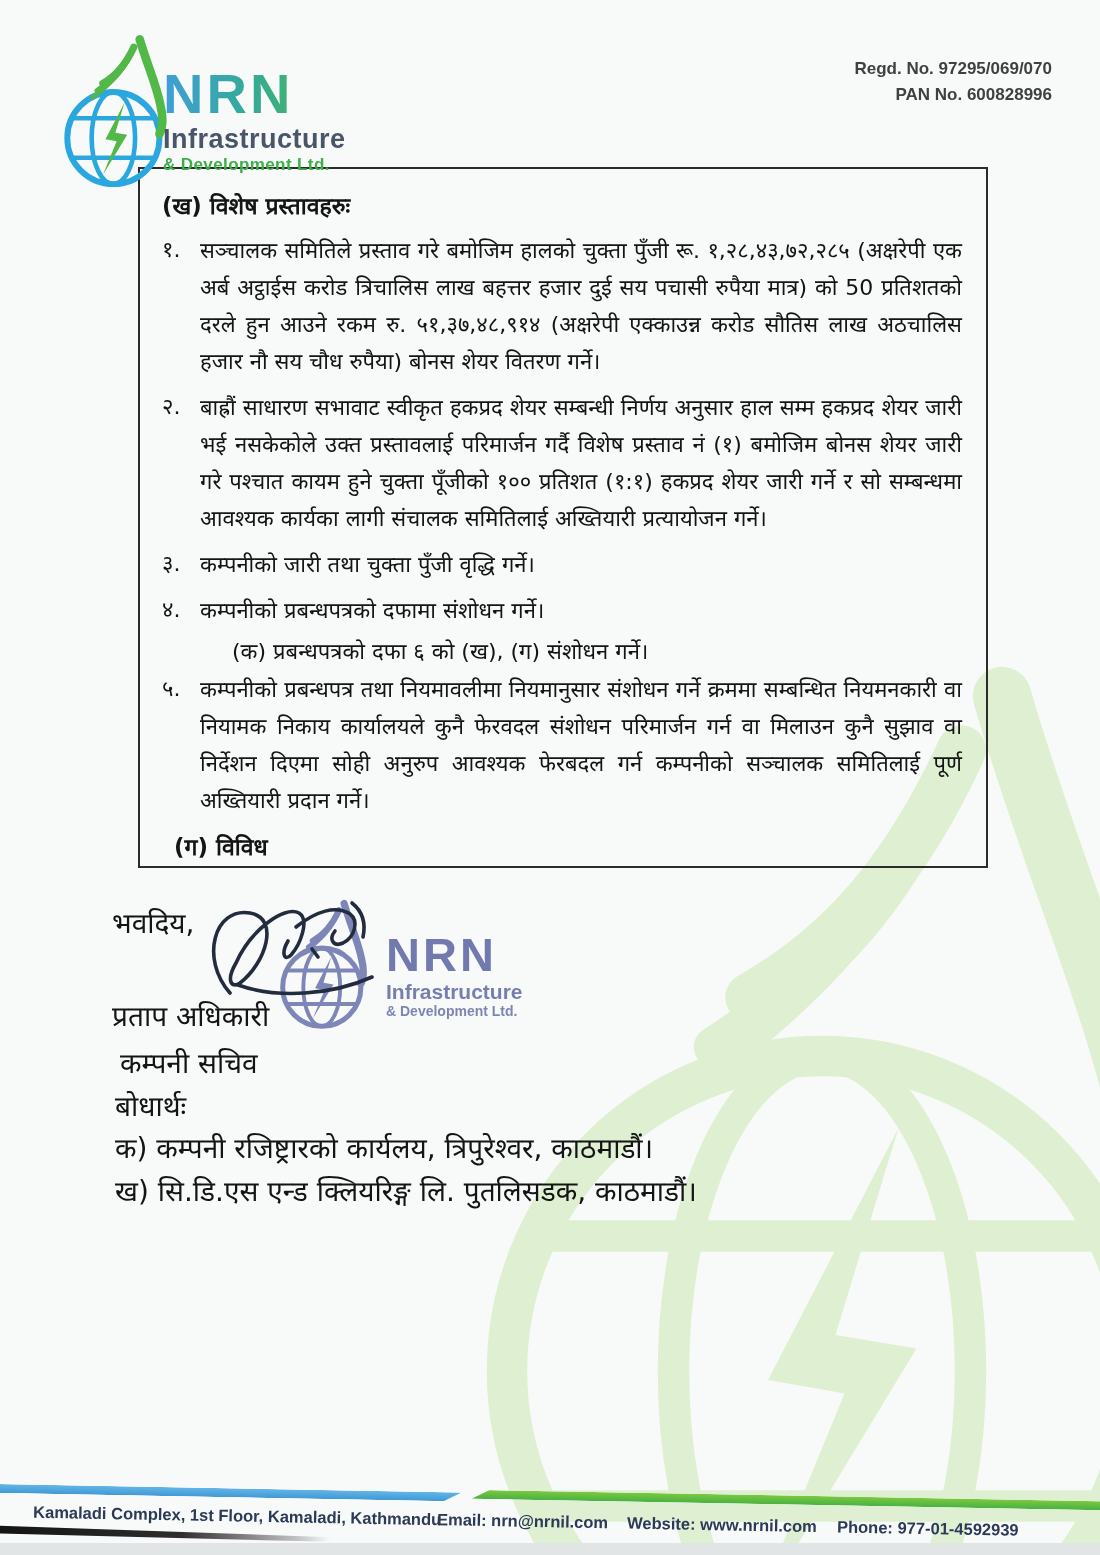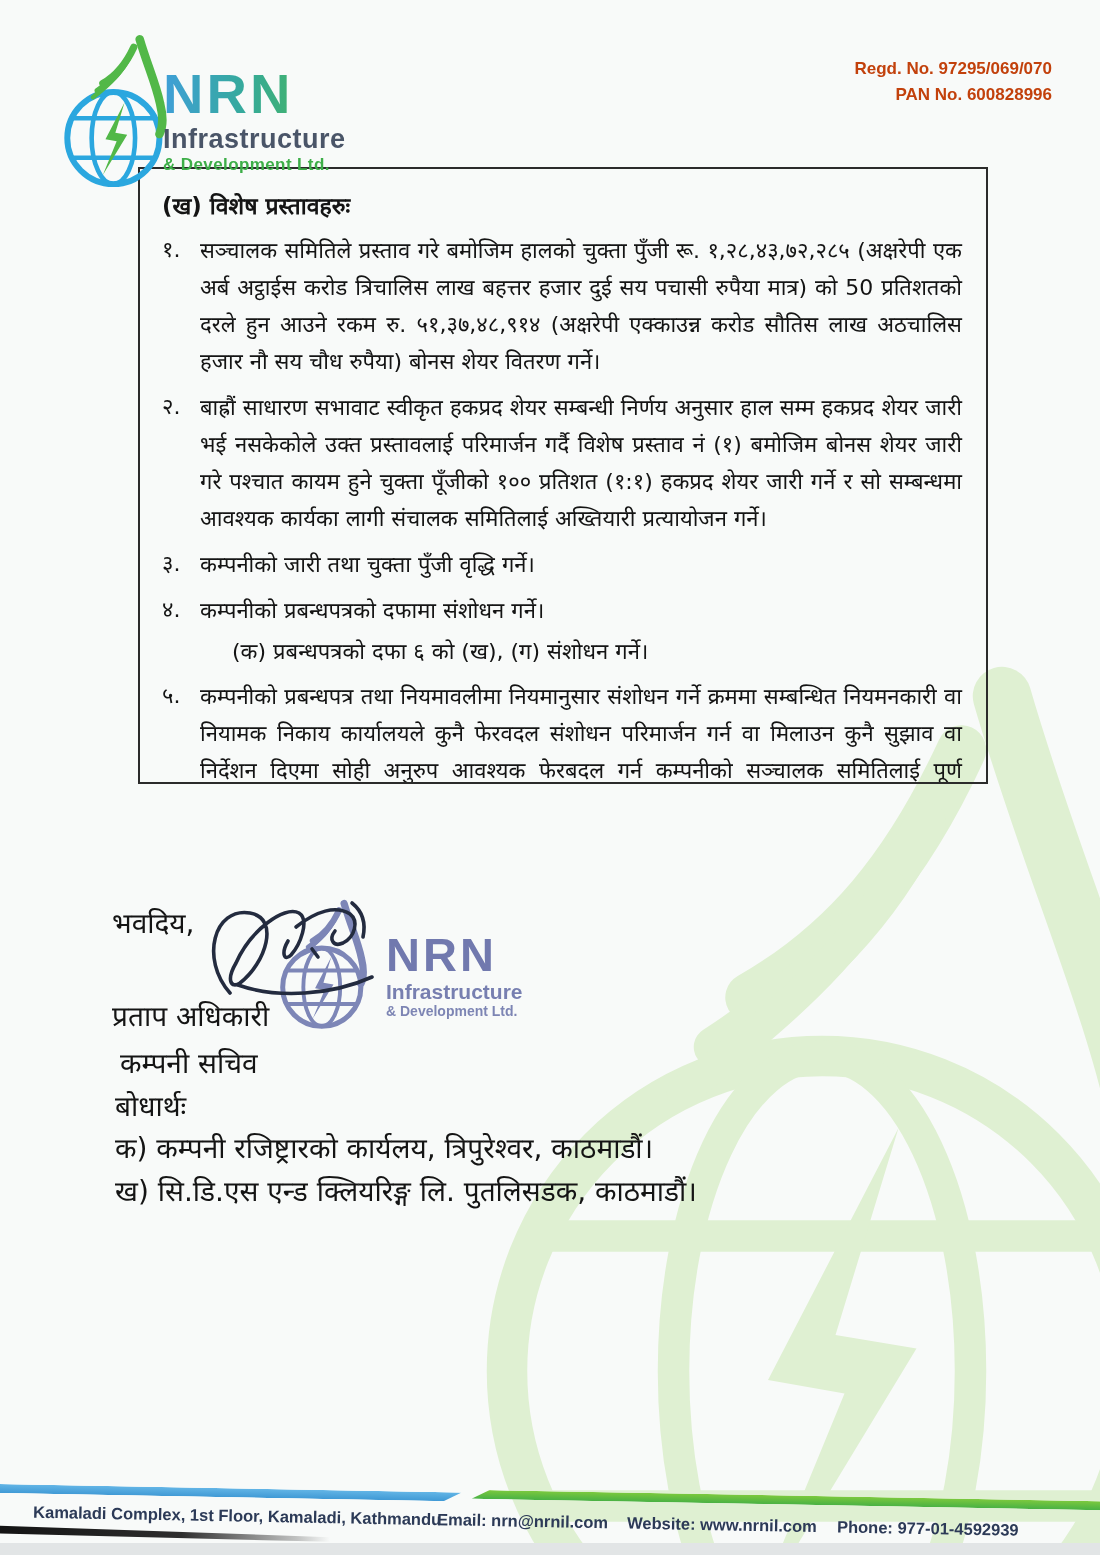--- a/index.html
+++ b/index.html
@@ -28,35 +28,35 @@
     .brand{
       background:linear-gradient(90deg,#3f9fd8 0%,#35aa9a 45%,#4db848 100%);
       -webkit-background-clip:text;background-clip:text;
       -webkit-text-fill-color:transparent;
     }
   }
   .logo-sub1{font-size:27px;font-weight:600;color:#4a5568;margin-top:4px;letter-spacing:.5px;}
   .logo-sub2{font-size:17px;font-weight:bold;color:#3dae48;margin-top:3px;letter-spacing:.4px;}
   .regd{
     position:absolute;right:48px;top:56px;text-align:right;z-index:3;
-    font-size:17px;font-weight:600;color:#c2410c;line-height:1.55;
+    font-size:17px;font-weight:600;color:#404040;line-height:1.55;
   }
   
   .notice-box{
-    position:absolute;left:138px;top:167px;width:850px;height:617px;
+    position:absolute;left:138px;top:167px;width:850px;height:701px;
     border:2px solid #2b2b2b;box-sizing:border-box;
     padding:16px 24px 10px 22px;z-index:2;
     font-family:"DejaVu Sans","Liberation Serif",sans-serif;
     font-size:22px;overflow:hidden;background:transparent;
   }
   .sec-title{font-size:23px;font-weight:bold;margin:4px 0 12px 0;}
   .prop-item{display:flex;margin-bottom:9px;}
   .prop-num{flex:0 0 38px;font-weight:500;}
   .prop-text{flex:1;text-align:justify;line-height:1.68;}
-  .prop-sub{margin:2px 0 9px 70px;line-height:1.68;}
+  .prop-sub{margin:2px 0 2px 70px;line-height:1.68;}
   .sec-ga{font-size:23px;font-weight:bold;margin-top:10px;margin-left:12px;}
   
   .np{font-family:"DejaVu Sans","Liberation Serif",sans-serif;font-size:28px;}
   .salutation{position:absolute;left:112px;top:903px;z-index:3;}
   .sig-name{position:absolute;left:112px;top:996px;z-index:3;}
   .sig-title{position:absolute;left:120px;top:1043px;z-index:3;}
   .stamp{position:absolute;left:268px;top:893px;z-index:3;opacity:.88;}
   .stamp-icon{position:absolute;left:0;top:6px;width:112px;height:134px;color:#6d77ae;}
   .stamp-text{position:absolute;left:118px;top:38px;line-height:1;white-space:nowrap;}
   .stamp-brand{font-size:47px;font-weight:bold;letter-spacing:3px;color:#5f68a4;}

